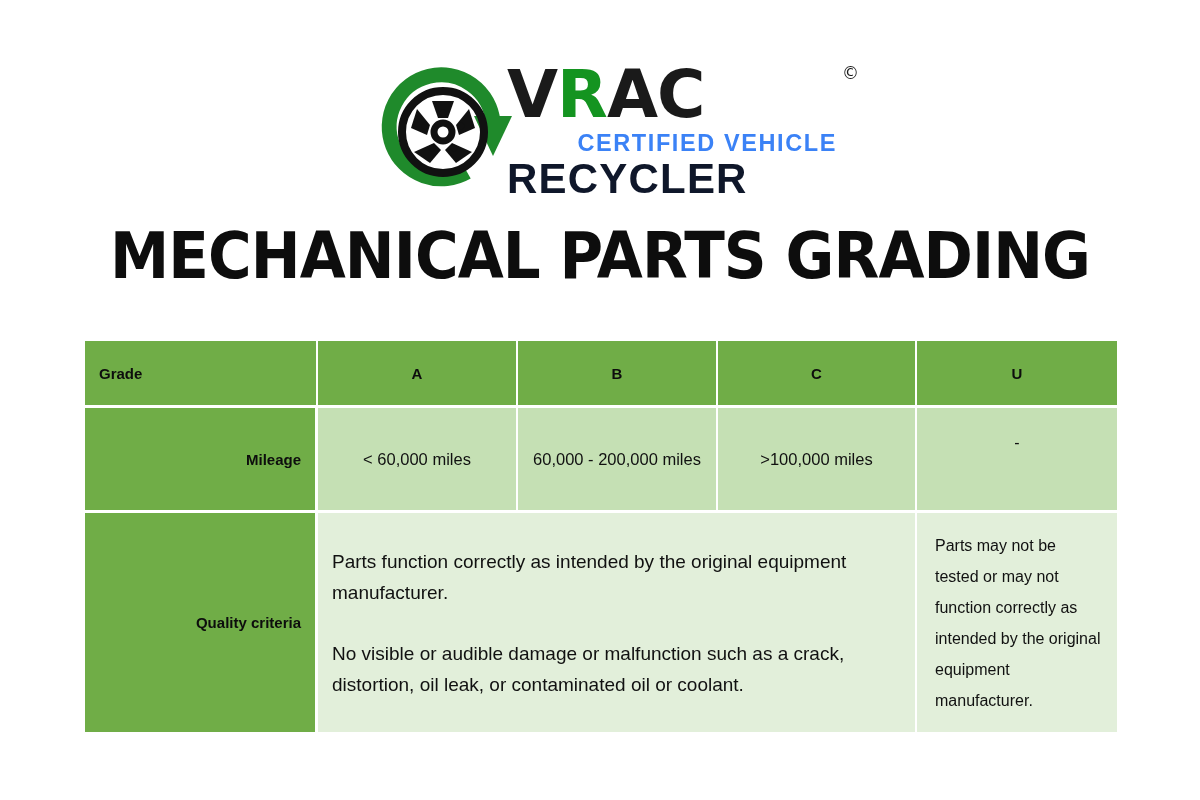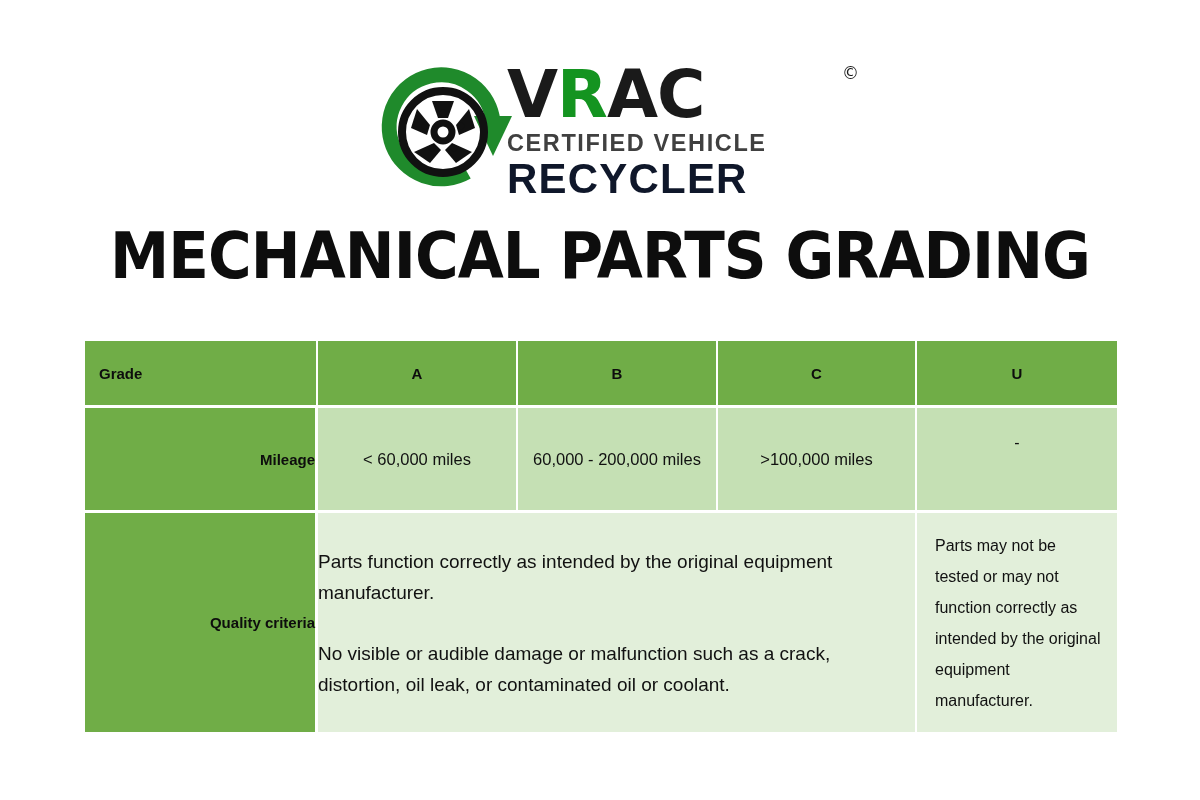--- a/index.html
+++ b/index.html
@@ -49,23 +49,24 @@
     font-weight:normal;
     letter-spacing:0;
     color:#1a1a1a;
   }
   .logo-certified {
     font-family:"Liberation Sans", sans-serif;
     font-weight:bold;
     font-size:23.5px;
     line-height:30px;
     letter-spacing:1.6px;
-    color:#404040;
+    color:#3b82f6;
     white-space:nowrap;
     margin-top:1px;
+    text-align:right;
   }
   .logo-recycler {
     font-family:"Liberation Sans", sans-serif;
     font-weight:bold;
     font-size:42px;
     line-height:46px;
     letter-spacing:1.2px;
     color:#0f172a;
     white-space:nowrap;
     margin-top:-2px;
@@ -90,21 +91,21 @@
   
   .grading-table {
     position:absolute;
     left:85px; top:341px;
     width:1032px;
     border-collapse:separate;
     border-spacing:0;
   }
   .grading-table td {
     vertical-align:middle;
-    padding:0;
+    padding:14px;
   }
 
   .hdr {
     background:#70ad47;
     height:64px;
     font-weight:bold;
     font-size:15px;
     color:#0d0d0d;
     border-right:2px solid #ffffff;
   }

